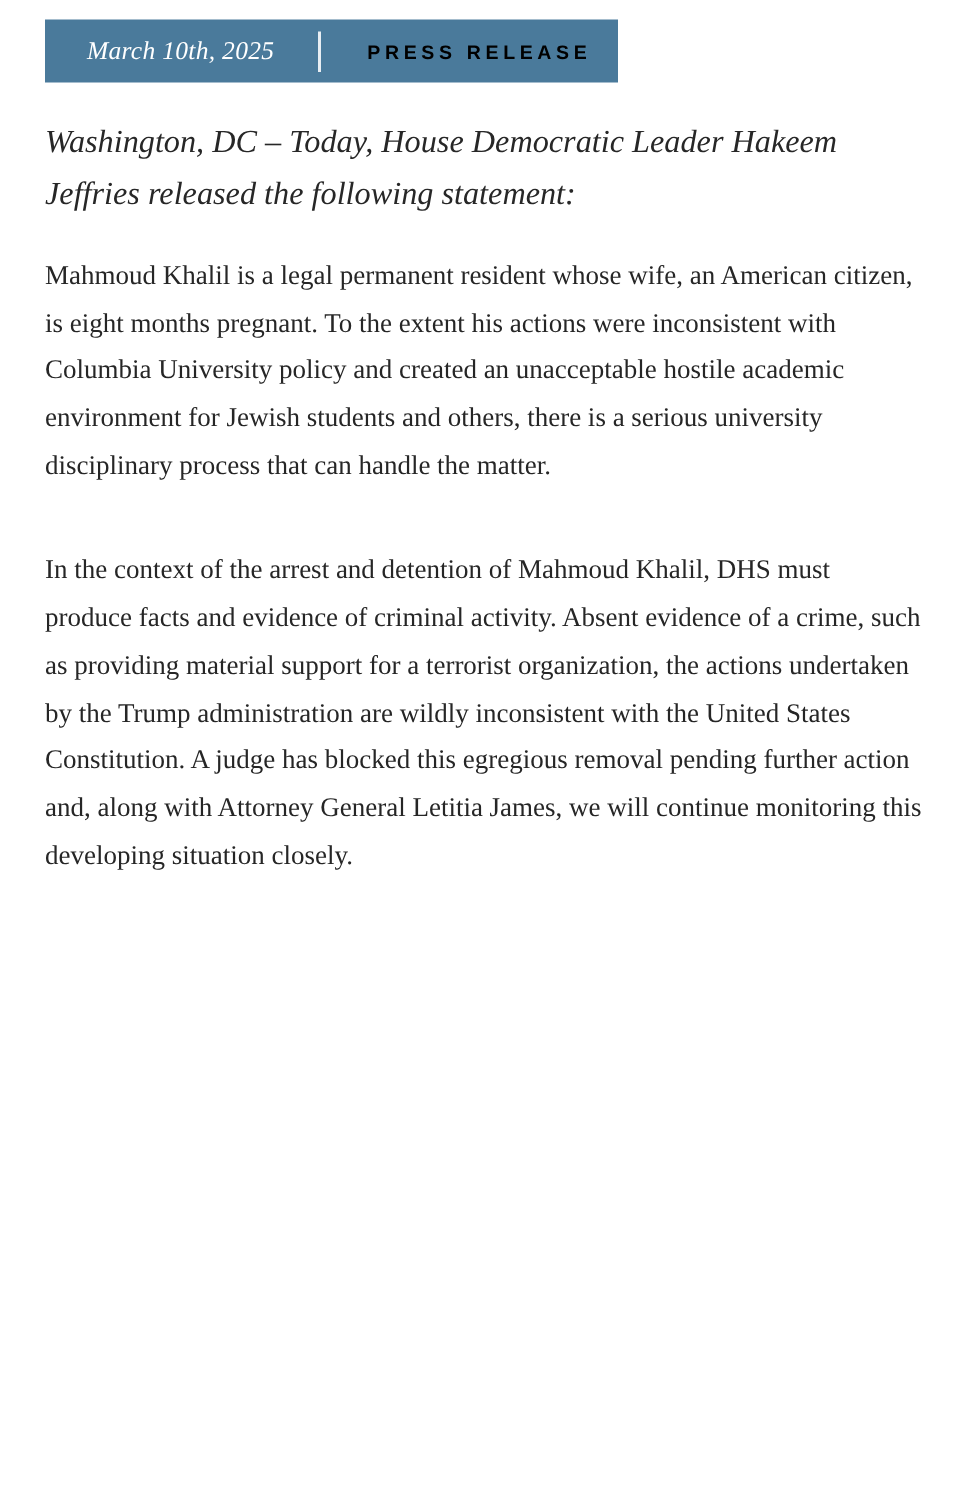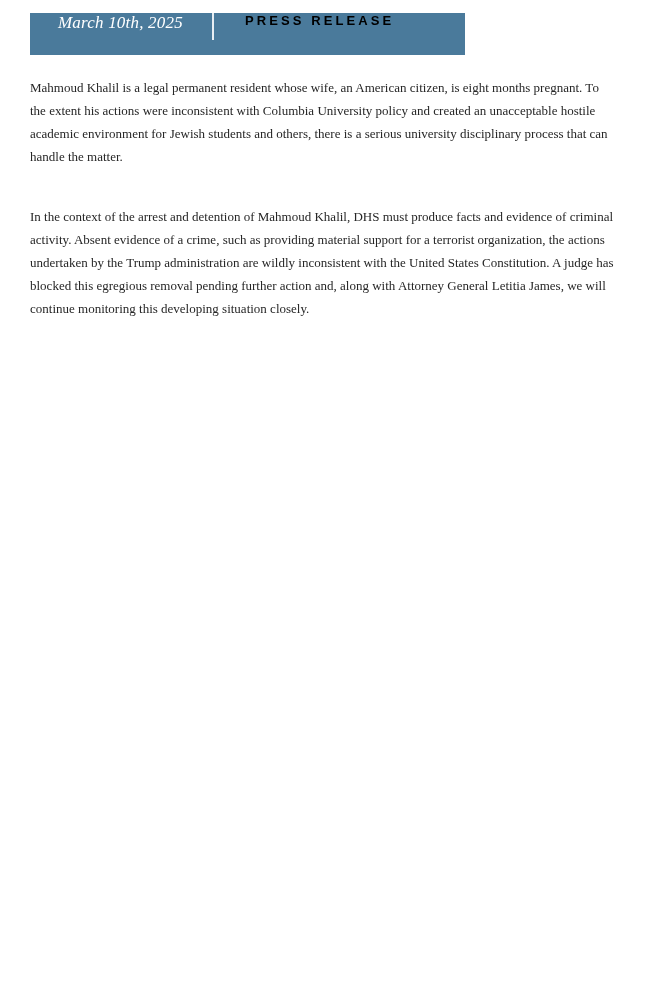--- a/index.html
+++ b/index.html
@@ -21,24 +21,24 @@
     box-sizing: border-box;
     padding: 0 30px;
     position: relative;
     background: #ffffff;
   }
 
   
   .meta-badge {
     margin-top: 13px;
     height: 42px;
-    width: 435px;
+    width: 382px;
     background: #4a7a9b;
     display: flex;
-    align-items: flex-start;
+    align-items: center;
     box-sizing: border-box;
     padding: 0 0 0 28px;
   }
   .meta-date {
     font-family: "Liberation Serif", serif;
     font-style: italic;
     font-size: 17px;
     color: #ffffff;
     letter-spacing: 0.2px;
     white-space: nowrap;
@@ -84,40 +84,41 @@
     max-width: 580px;
   }
 
   
   .body-copy {
     margin-top: 21px;
   }
   .body-copy p {
     margin: 0 0 37px 0;
     font-family: "Liberation Serif", serif;
-    font-size: 13px;
+    font-size: 18px;
     line-height: 1.77;
     color: #262626;
     max-width: 588px;
   }
   .body-copy p:last-child {
     margin-bottom: 0;
   }
 </style>
 </head>
 <body>
 
 <div class="page">
 
   <div class="meta-badge">
     <span class="meta-date">March 10th, 2025</span>
     <span class="meta-divider"></span>
     <span class="meta-kind">PRESS RELEASE</span>
   </div>
 
 
+  <p class="dateline">Washington, DC – Today, House Democratic Leader Hakeem Jeffries released the following statement:</p>
 
   <div class="body-copy">
     <p>Mahmoud Khalil is a legal permanent resident whose wife, an American citizen, is eight months pregnant. To the extent his actions were inconsistent with Columbia University policy and created an unacceptable hostile academic environment for Jewish students and others, there is a serious university disciplinary process that can handle the matter.</p>
     <p>In the context of the arrest and detention of Mahmoud Khalil, DHS must produce facts and evidence of criminal activity. Absent evidence of a crime, such as providing material support for a terrorist organization, the actions undertaken by the Trump administration are wildly inconsistent with the United States Constitution. A judge has blocked this egregious removal pending further action and, along with Attorney General Letitia James, we will continue monitoring this developing situation closely.</p>
   </div>
 
 </div>
 
 </body></html>

